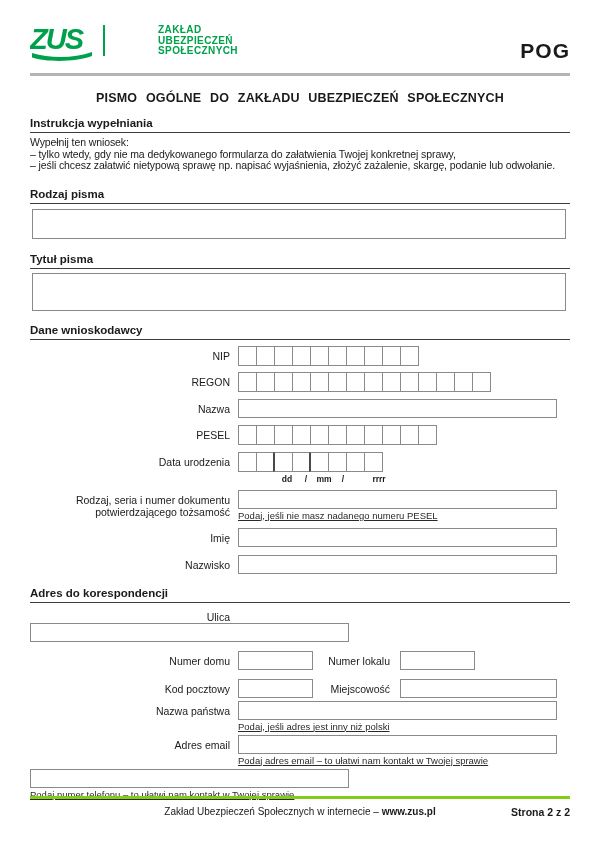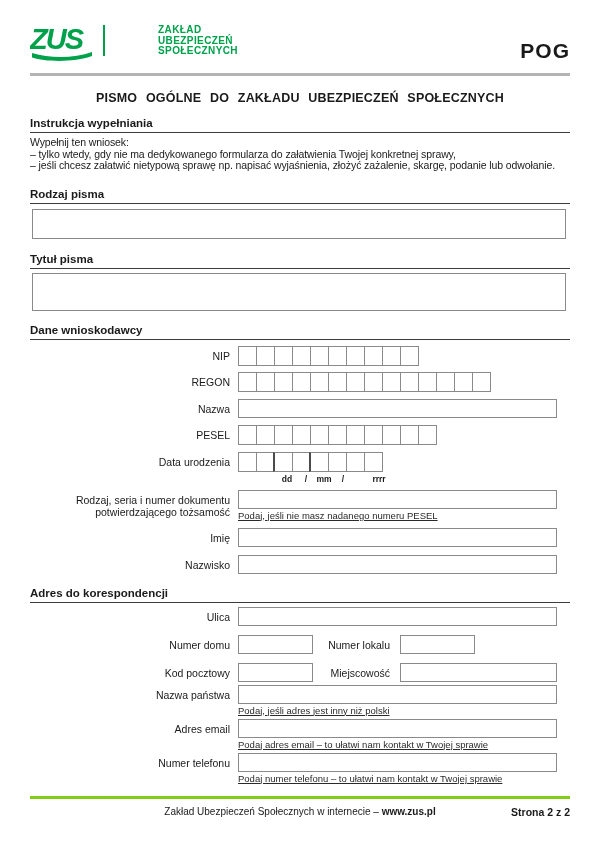--- a/index.html
+++ b/index.html
@@ -42,21 +42,21 @@
     display:block; border:1px solid #8a8a8a; height:17px; background:#fff;
     font-family:"Liberation Sans", sans-serif; font-size:11px; padding:0; outline:none;
   }
   .winput { width:317px; }
   .sinput { width:73px; }
   .minput { width:155px; }
   .flabel2 { width:77px; padding:4px 10px 0 0; text-align:right; font-size:10.5px; line-height:12px; }
   .fhint { margin-top:2px; font-size:9.5px; color:#2a2a2a; line-height:10px;text-decoration:underline; }
 
   .mt6 { margin-top:6px; } .mt7 { margin-top:7px; } .mt8 { margin-top:8px; }
-  .mt5 { margin-top:5px; } .mt4 { margin-top:4px; } .mt9 { margin-top:9px; } .mt3 { margin-top:3px; }
+  .mt5 { margin-top:5px; } .mt4 { margin-top:4px;flex-direction:column; } .mt9 { margin-top:9px; } .mt3 { margin-top:3px; }
 
   
   .cells { display:flex; }
   .cell { width:17px; height:18px; border:1px solid #8a8a8a; margin-left:-1px; background:#fff; }
   .cells .cell:first-child { margin-left:0; }
   .date-cells .cell:nth-child(3), .date-cells .cell:nth-child(5) { border-left:2px solid #4a4a4a; margin-left:-2px; }
   .date-sub { position:relative; width:146px; height:11px; margin-top:2px; font-size:8.5px; font-weight:bold; }
   .date-sub span { position:absolute; transform:translateX(-50%); white-space:nowrap;margin-left:31px; }
   .ds0 { left:18px; } .ds1 { left:37px; } .ds2 { left:55px; } .ds3 { left:74px; } .ds4 { left:110px; }
 
@@ -252,21 +252,20 @@
 
   <div class="frow mt3">
     <div class="flabel">Adres email</div>
     <div class="fcol">
       <input class="winput" type="text" value="" style="">
       <div class="fhint">Podaj adres email – to ułatwi nam kontakt w Twojej sprawie</div>
     </div>
   </div>
 
   <div class="frow mt3">
-    <div class="flabel">Numer telefonu</div>
     <div class="fcol">
       <input class="winput" type="text" value="" style="">
       <div class="fhint">Podaj numer telefonu – to ułatwi nam kontakt w Twojej sprawie</div>
     </div>
   </div>
 
 </div>
 
 <div class="footer">
   <div class="footer-center">

